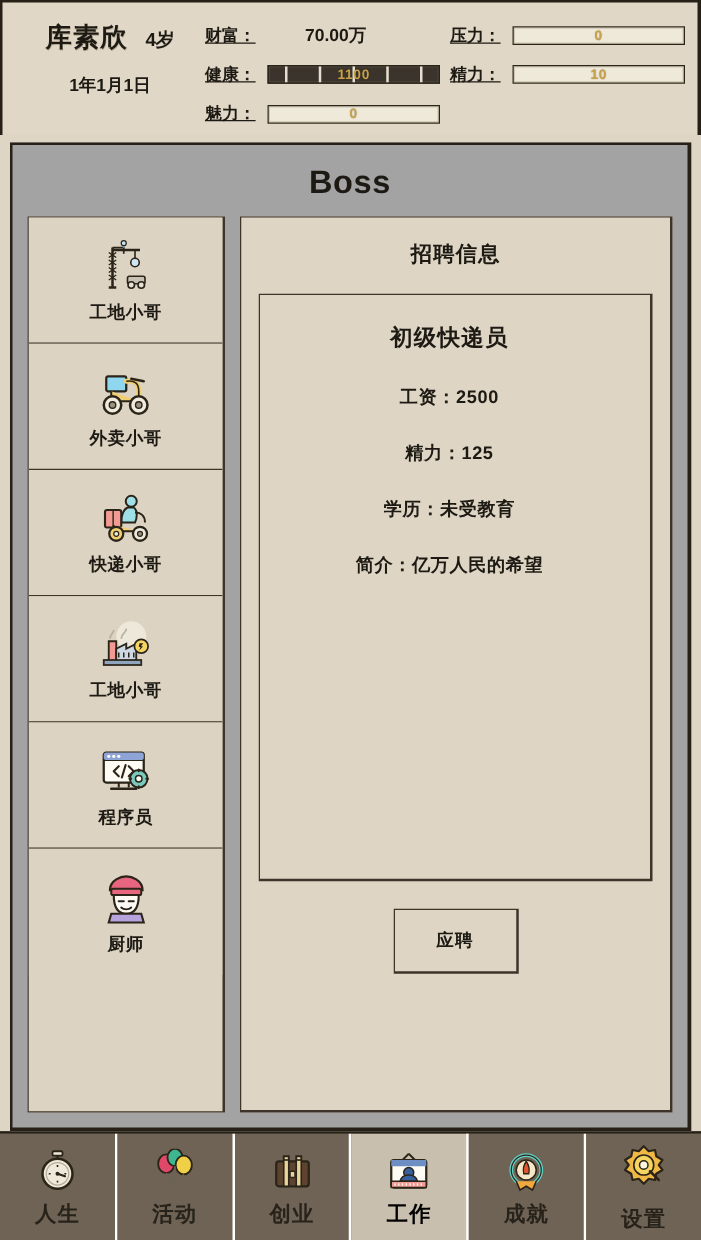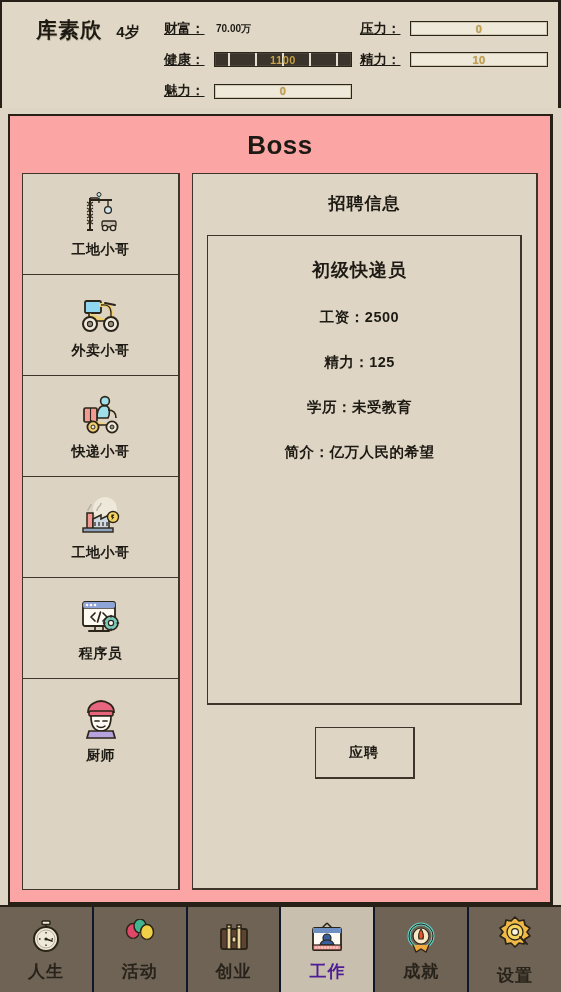--- a/index.html
+++ b/index.html
@@ -86,25 +86,26 @@
   .stat-label {
     font-size: 13.5px;
     font-weight: bold;
     color: #1d1a14;
     white-space: nowrap;
     flex: 0 0 auto;
     min-width: 48px;
     text-decoration: underline;
   }
   .stat-value-text {
-    font-size: 10px;
+    font-size: 14px;
     font-weight: bold;
     color: #1d1a14;
     white-space: nowrap;
     padding-left: 2px;
+    margin-left: 28px;
   }
 
   .bar {
     position: relative;
     flex: 1 1 auto;
     height: 15px;
     border: 1.5px solid #2b2419;
     background: #efe9da;
     overflow: hidden;
     box-shadow: inset 0 0 0 1px #cfc6b2;
@@ -139,21 +140,21 @@
     color: #c8a249;
     letter-spacing: 0.5px;
     text-shadow: 0 0 1px rgba(0,0,0,0.35);
   }
 
   
   .main-window {
     position: relative;
     flex: 1 1 auto;
     margin: 6px 8px 0 8px;
-    background: #fca5a5;
+    background: #a3a3a3;
     border: 2px solid #262017;
     border-right-width: 3px;
     border-bottom-width: 3px;
     display: flex;
     flex-direction: column;
     overflow: hidden;
   }
 
   .window-title {
     text-align: center;
@@ -288,52 +289,53 @@
     border-top: 2px solid #262017;
   }
   .nav-item {
     flex: 1 1 0;
     display: flex;
     flex-direction: column;
     align-items: center;
     justify-content: center;
     gap: 3px;
     background: #6e6354;
-    border-right: 2px solid #0f172a;
+    border-right: 2px solid #ffffff;
     cursor: pointer;
   }
   .nav-item:last-child { border-right: none; gap: 12px; }
   .nav-item.active { background: #c9bfae; }
   .nav-icon {
     width: 40px;
     height: 40px;
     display: flex;
     align-items: center;
     justify-content: center;
   }
   .nav-icon svg { display: block; }
   .nav-label {
     font-size: 17px;
     font-weight: bold;
     color: #27221a;
     letter-spacing: 1px;
   }
-  .nav-item.active .nav-label { color: #4c1d95; }
+  .nav-item.active .nav-label { color: #000000; }
 </style>
 </head>
 <body>
 
 <div id="app">
 
   <div class="status-panel">
     <div class="identity">
       <div class="identity-line1">
         <span class="char-name">库素欣</span>
         <span class="char-age">4岁</span>
       </div>
+      <div class="char-date">1年1月1日</div>
     </div>
 
     <div class="stats-grid">
 
       <div class="stat-row">
         <span class="stat-label">财富：</span>
         <span class="stat-value-text">70.00万</span>
       </div>
 
       <div class="stat-row">

